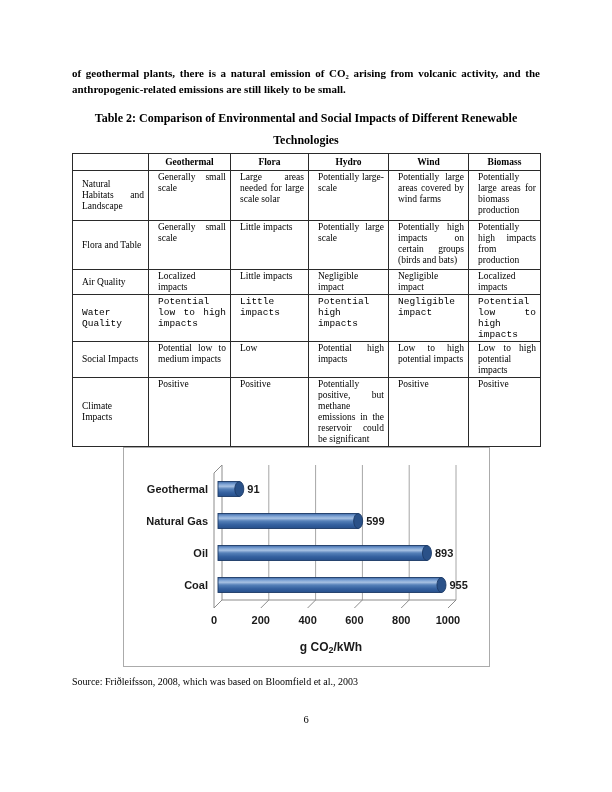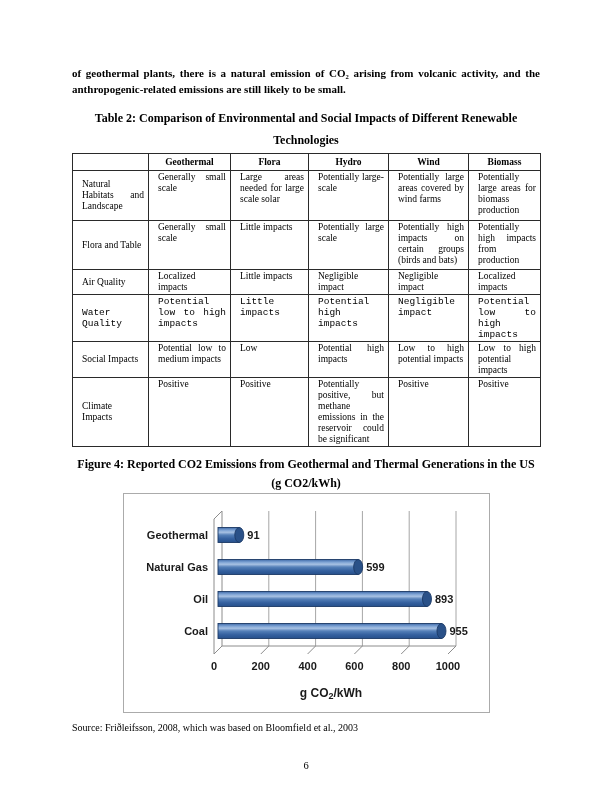--- a/index.html
+++ b/index.html
@@ -142,24 +142,20 @@
           <th class="rowhead">Climate Impacts</th>
           <td>Positive</td>
           <td>Positive</td>
           <td>Potentially positive, but methane emissions in the reservoir could be significant</td>
           <td>Positive</td>
           <td>Positive</td>
         </tr>
       </tbody>
   </table>
 
-  <div class="caption fig-caption">
-    <div>Figure 4: Reported CO2 Emissions from Geothermal and Thermal Generations in the US</div>
-    <div>(g CO2/kWh)</div>
-  </div>
 
   <div class="chart-box">
     <svg id="chart-svg" width="365" height="218" viewBox="0 0 365 218" xmlns="http://www.w3.org/2000/svg">
         <defs>
           <linearGradient id="barGrad" x1="0" y1="0" x2="0" y2="1">
             <stop offset="0%" stop-color="#3f6ba9"></stop>
             <stop offset="18%" stop-color="#7ea3d4"></stop>
             <stop offset="32%" stop-color="#a7c1e3"></stop>
             <stop offset="50%" stop-color="#5580b8"></stop>
             <stop offset="75%" stop-color="#34609f"></stop>

